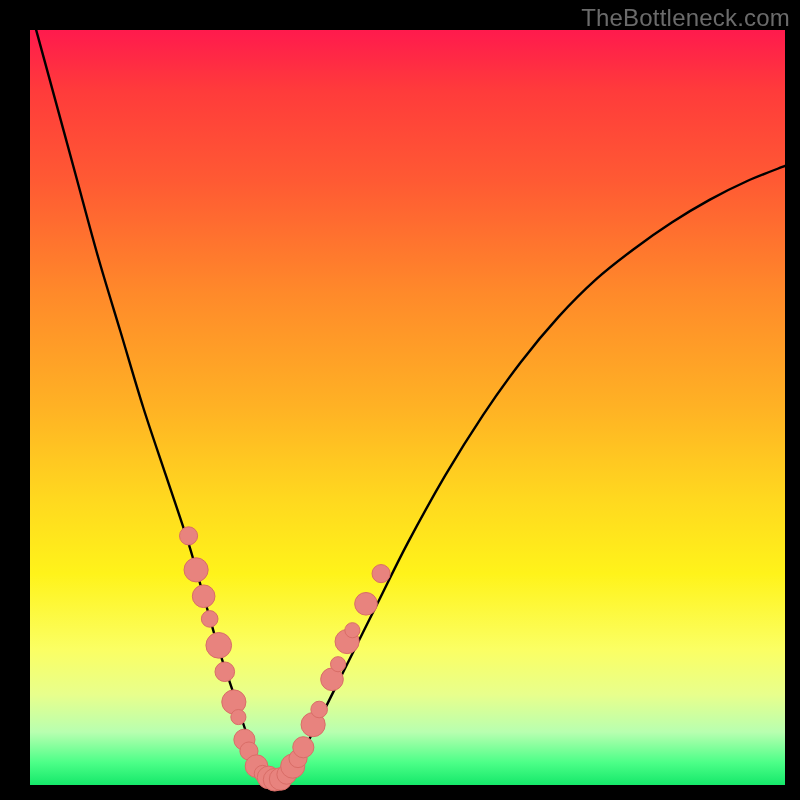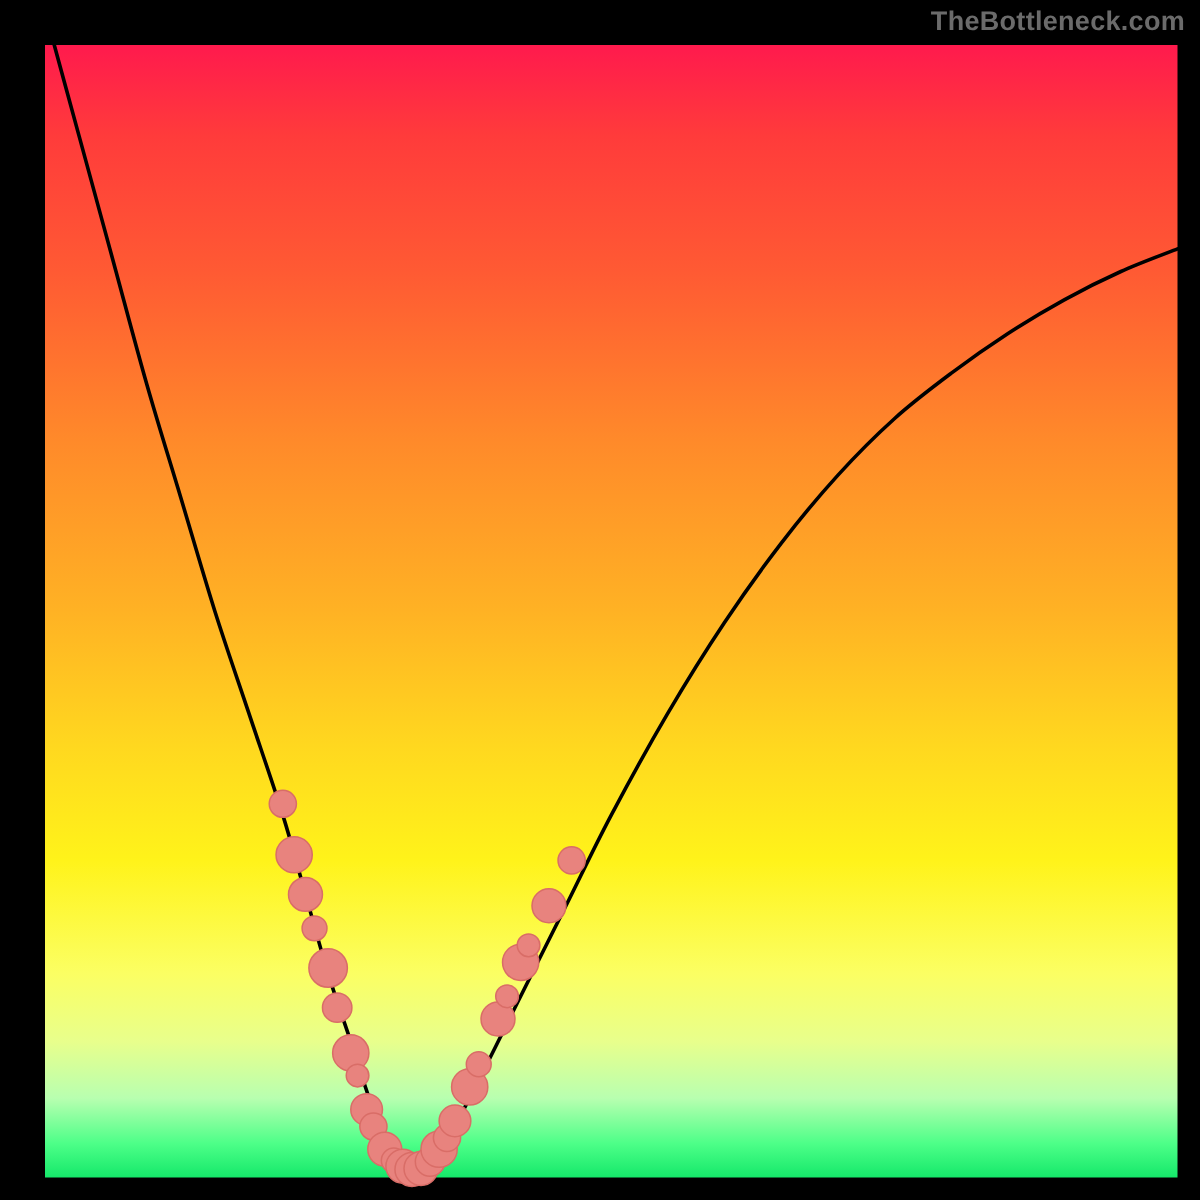--- a/index.html
+++ b/index.html
@@ -37,22 +37,22 @@
       #b8ffb0 93%,
       #4dff88 97%,
       #15e86a 100%
     );
   }
   .watermark {
     position: absolute;
     top: 4px;
     right: 10px;
     color: #6b6b6b;
-    font-size: 18px;
-    font-weight: 700;
+    font-size: 24px;
+    font-weight: 400;
     letter-spacing: 0.2px;
   }
   svg.curve-layer {
     position: absolute;
     left: 0;
     top: 0;
     width: 755px;
     height: 755px;
     overflow: visible;
   }

